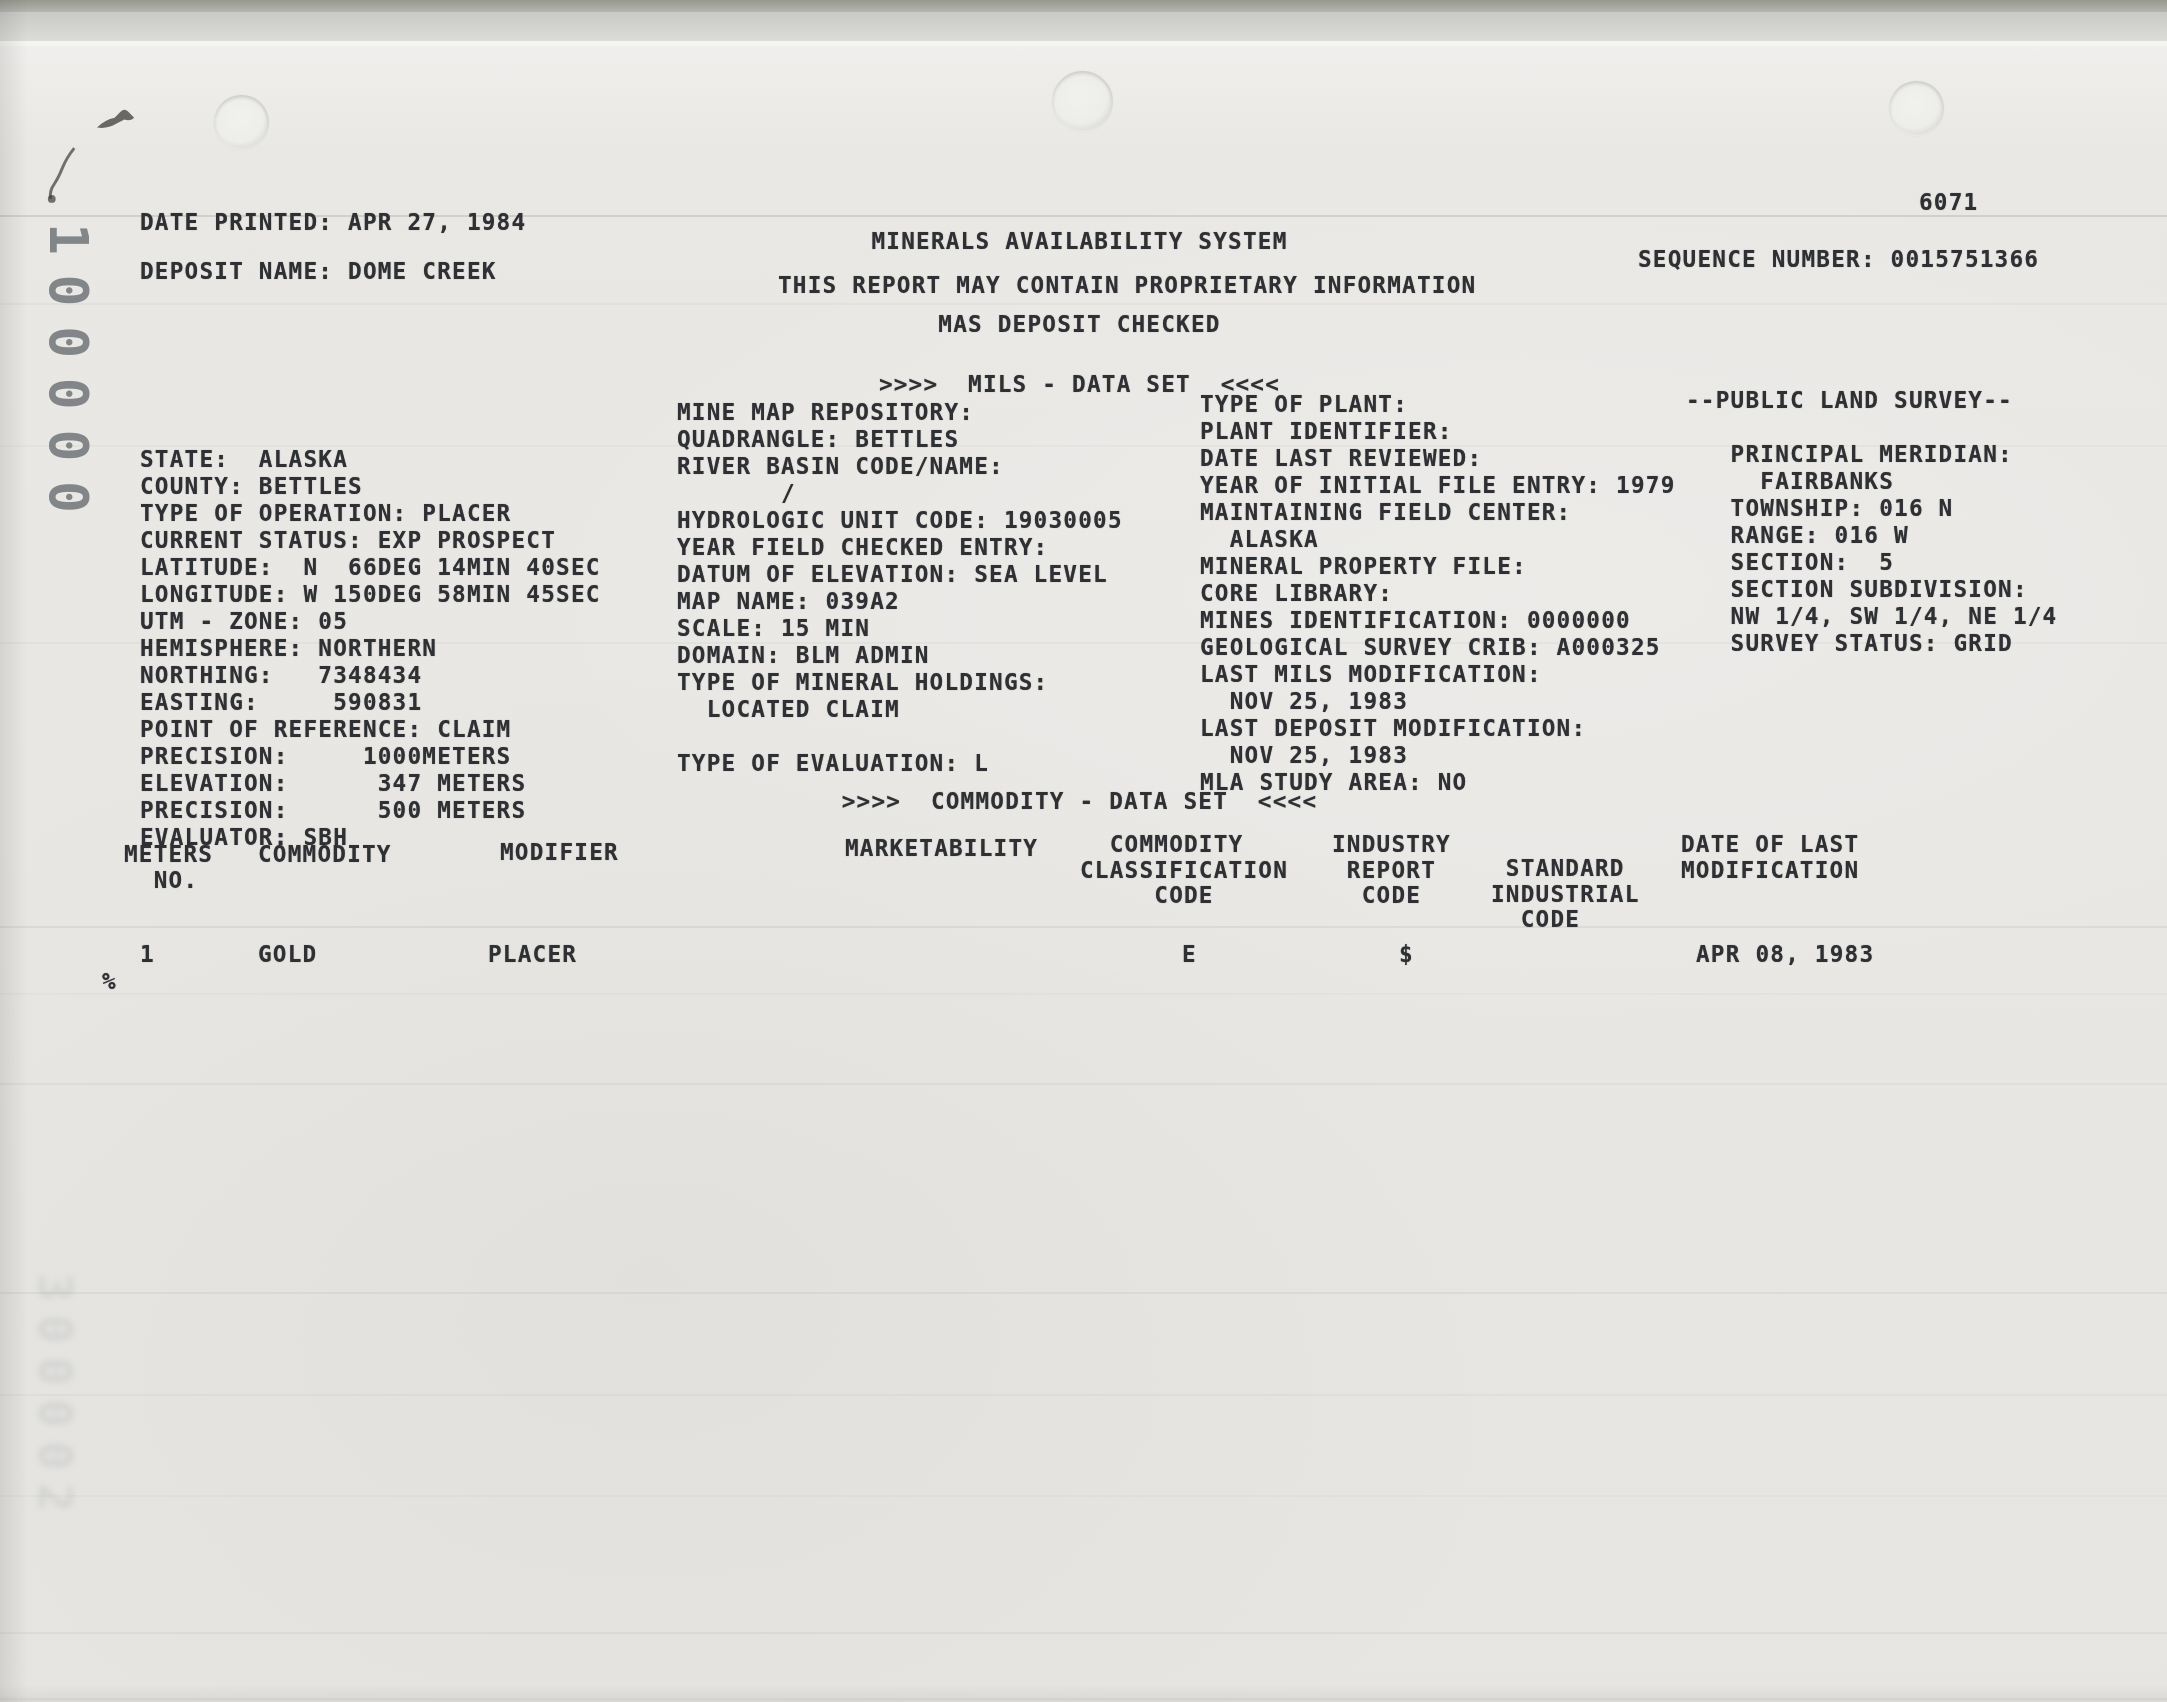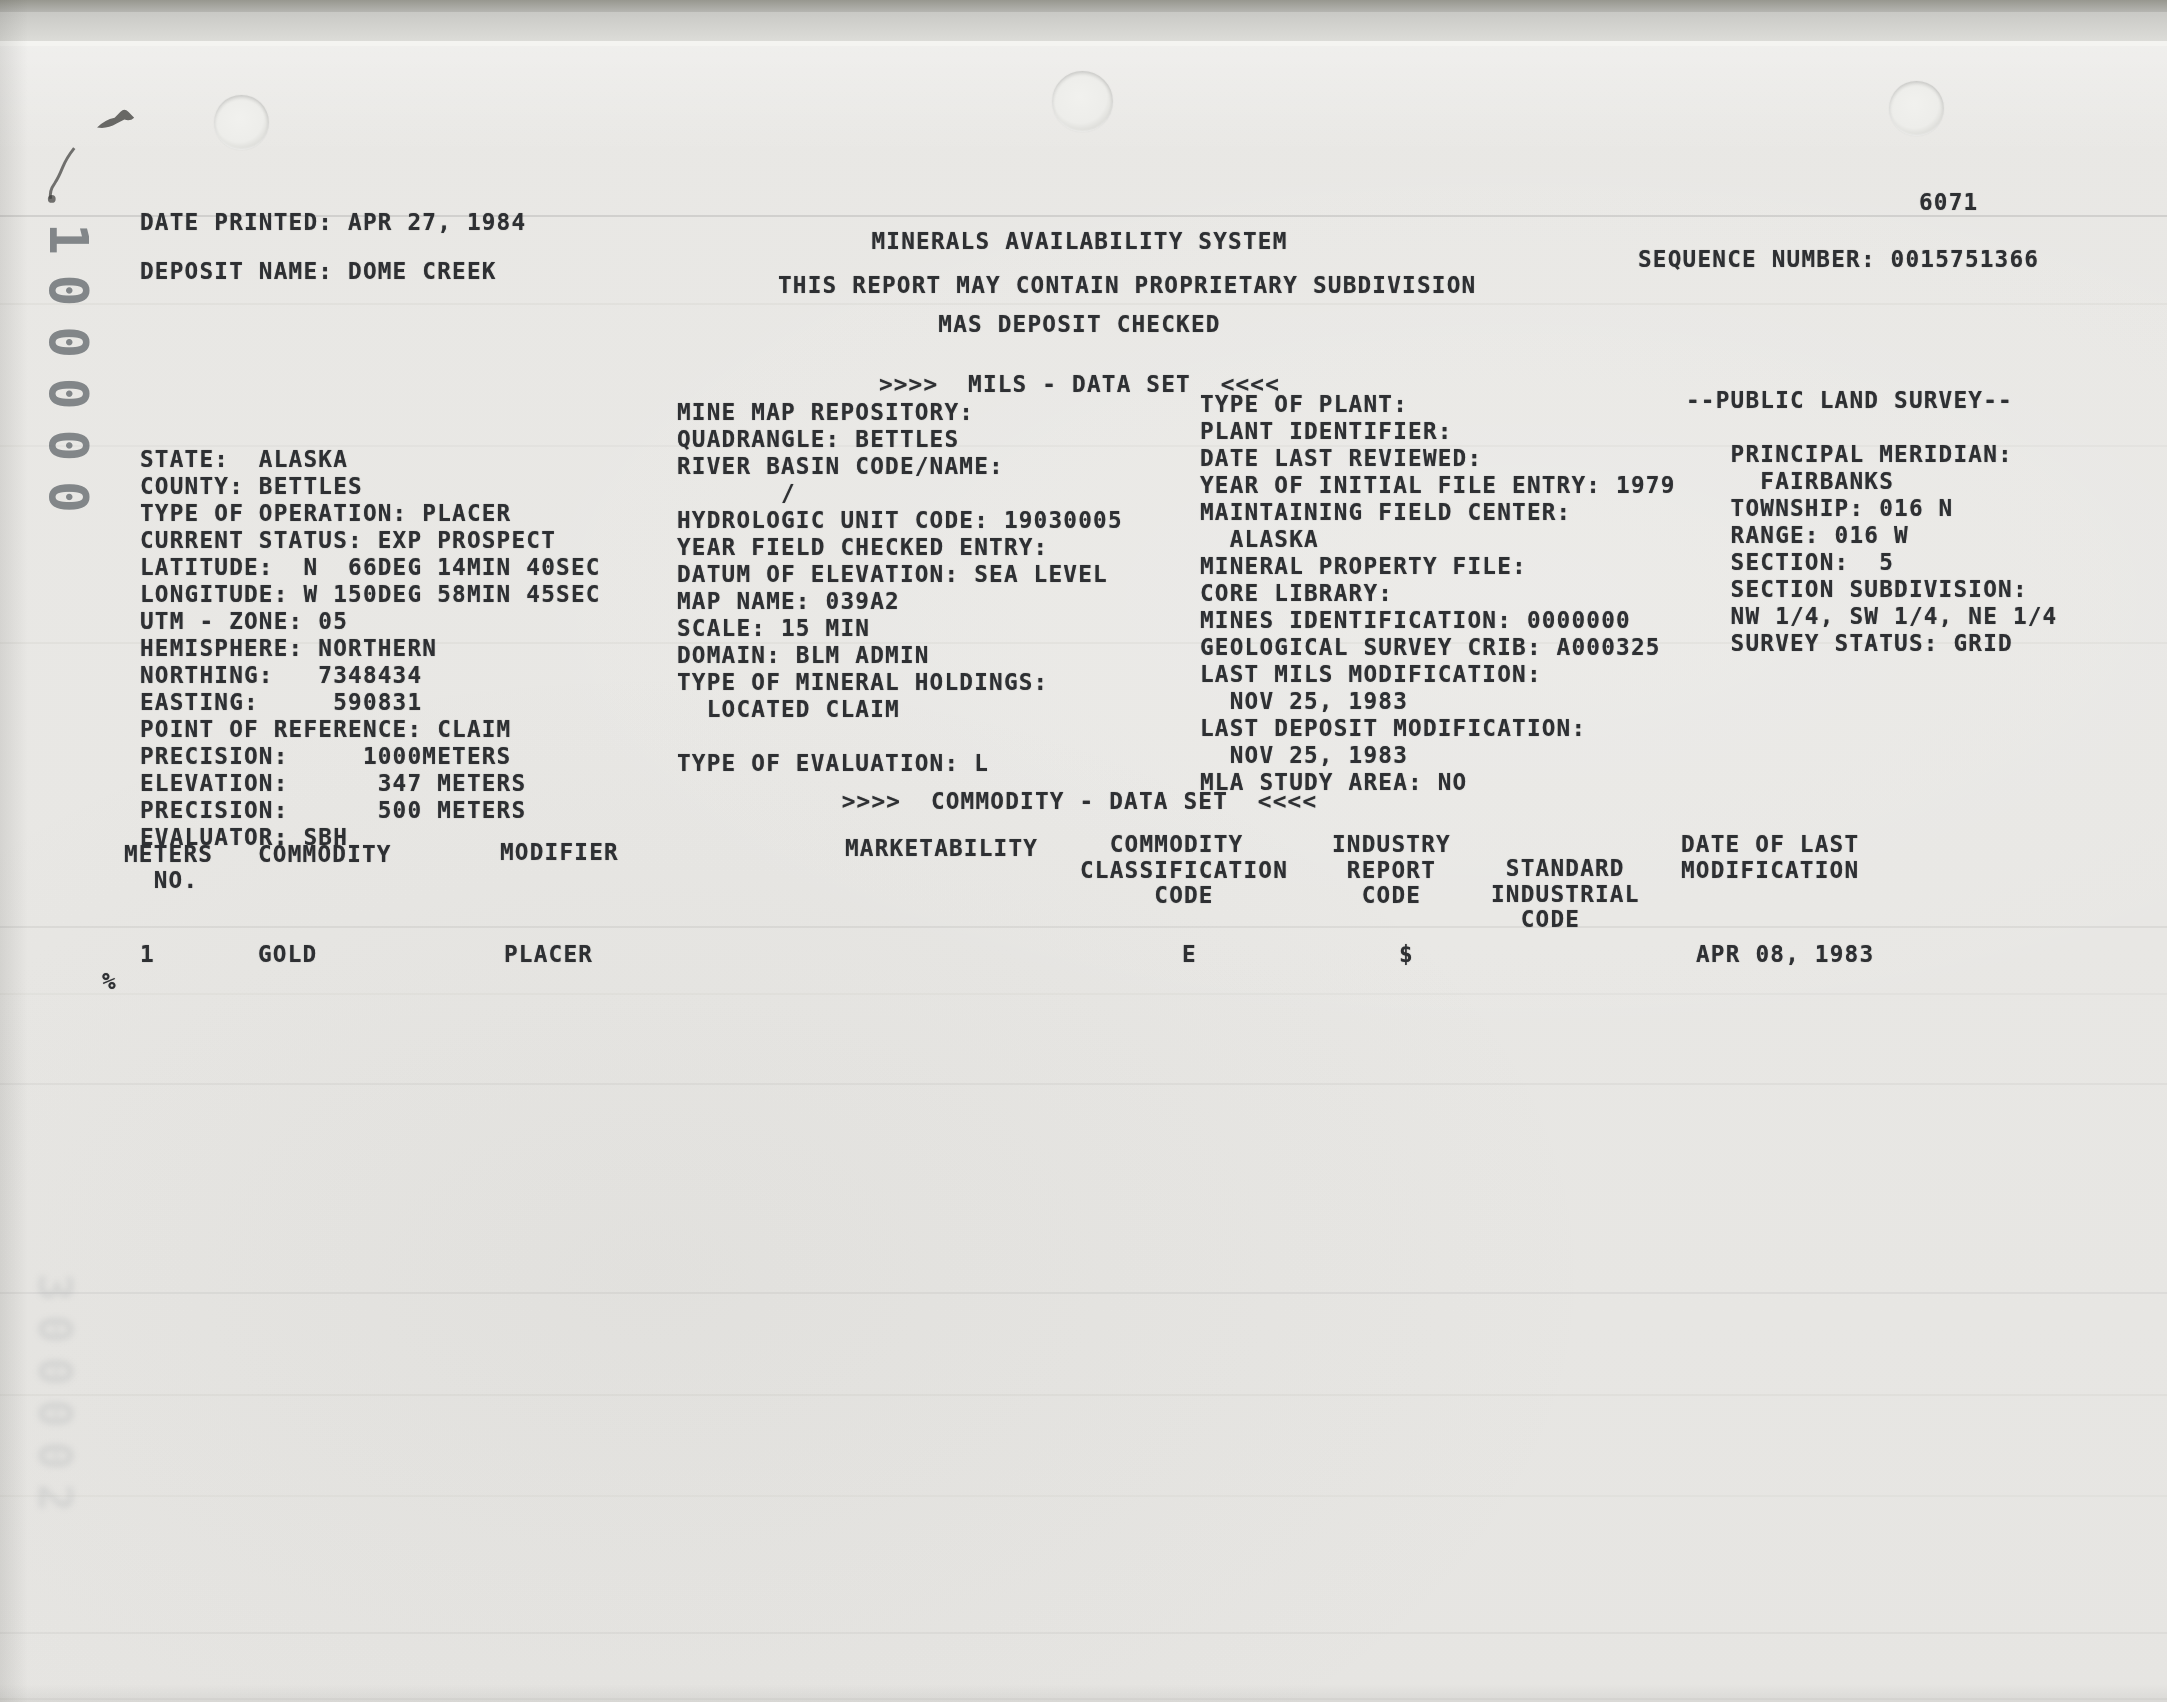--- a/index.html
+++ b/index.html
@@ -91,21 +91,21 @@
   <div class="stamp-faint">300002</div>
 
   <div class="mono ctr" style="top:173px;line-height:27.6px;">
     <div>MINERALS AVAILABILITY SYSTEM</div>
     <div>MAS DEPOSIT CHECKED</div>
   </div>
   <div class="mono" style="left:1919px;top:189px;">6071</div>
   <div class="mono" style="left:140px;top:209px;">DATE PRINTED: APR 27, 1984</div>
   <div class="mono" style="left:1638px;top:246px;">SEQUENCE NUMBER: 0015751366</div>
   <div class="mono" style="left:140px;top:258px;">DEPOSIT NAME: DOME CREEK</div>
-  <div class="mono" style="left:778px;top:272px;">THIS REPORT MAY CONTAIN PROPRIETARY SUBDIVISION</div>
+  <div class="mono" style="left:778px;top:272px;">THIS REPORT MAY CONTAIN PROPRIETARY INFORMATION</div>
 
   <div class="mono ctr" style="top:317px;">
     <div>&gt;&gt;&gt;&gt;  MILS - DATA SET  &lt;&lt;&lt;&lt;</div>
   </div>
 
   <pre class="mono" style="left:140px;top:446px;">STATE:  ALASKA
 COUNTY: BETTLES
 TYPE OF OPERATION: PLACER
 CURRENT STATUS: EXP PROSPECT
 LATITUDE:  N  66DEG 14MIN 40SEC
@@ -174,21 +174,21 @@
   CODE</pre>
   <pre class="mono hdr" style="left:1491px;top:832px;margin-top:24px;"> STANDARD
 INDUSTRIAL
   CODE</pre>
   <pre class="mono hdr" style="left:1681px;top:832px;">DATE OF LAST
 MODIFICATION</pre>
 
   <div>
     <span class="mono" style="left:140px;top:941px;">1</span>
     <span class="mono" style="left:258px;top:941px;">GOLD</span>
-    <span class="mono" style="left:504px;top:941px;">PLACER</span>
+    <span class="mono" style="left:488px;top:941px;">PLACER</span>
     <span class="mono" style="left:1182px;top:941px;">E</span>
     <span class="mono" style="left:1399px;top:941px;">$</span>
     <span class="mono" style="left:1696px;top:941px;">APR 08, 1983</span>
   </div>
   <span class="mono" style="left:102px;top:968px;">%</span>
 
 </div>
 
 
 </body></html>

